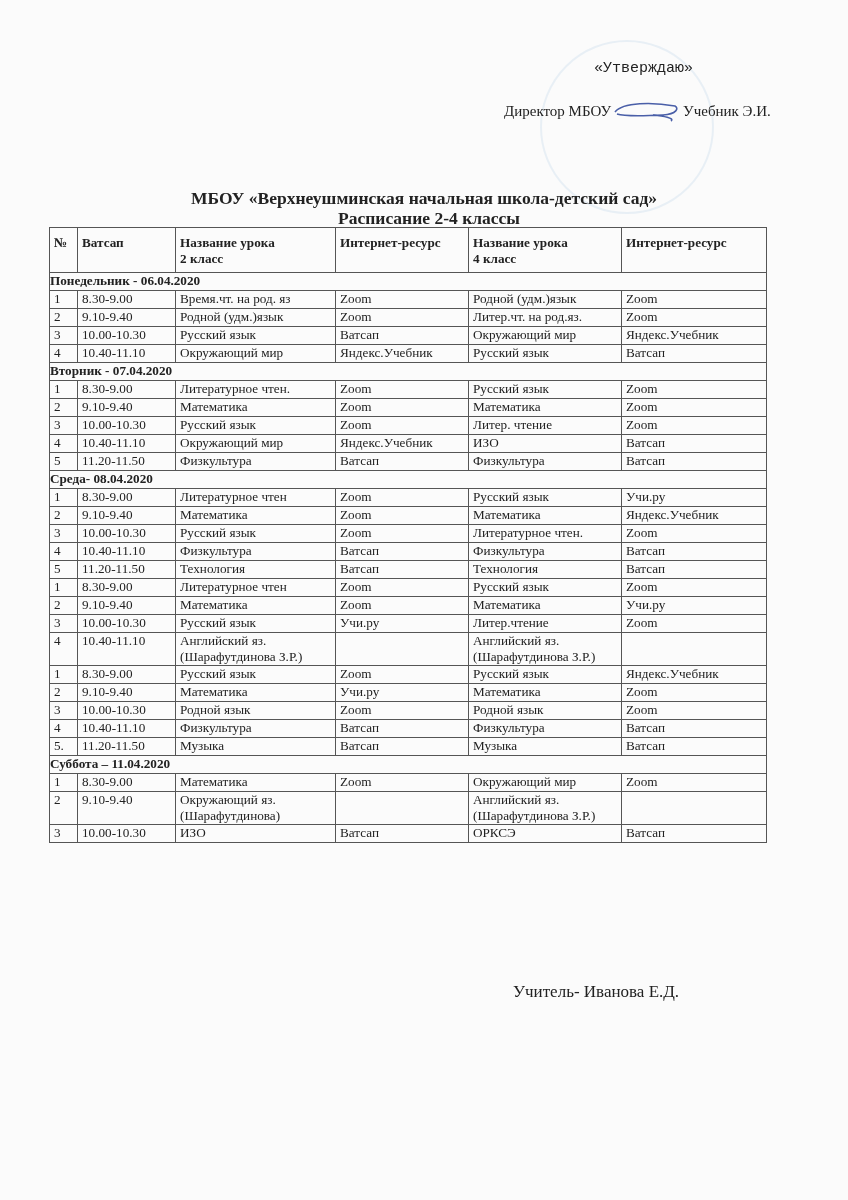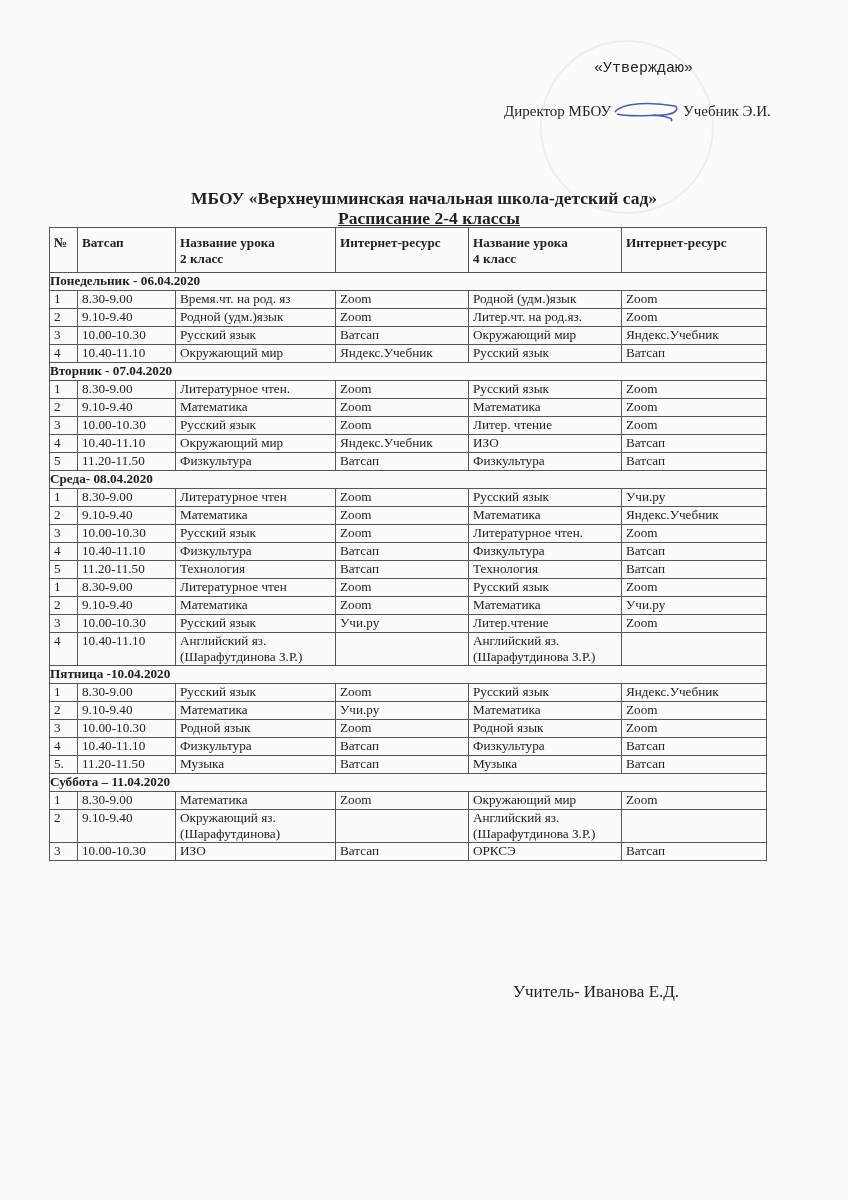--- a/index.html
+++ b/index.html
@@ -5,21 +5,21 @@
   html, body { margin: 0; padding: 0; }
   body {
     width: 848px; height: 1200px; background: #fbfbfb;
     font-family: "Liberation Serif", serif; color: #222;
     position: relative; overflow: hidden;
   }
   .approve { position: absolute; left: 594px; top: 60px; font-size: 15px; font-family: Liberation Mono, monospace; }
   .director { position: absolute; left: 475px; top: 100px; font-size: 15px; display: flex; align-items: center; margin-left: 29px; }
   .director .sig { width: 68px; height: 22px; margin: 0 2px; }
   .title { position: absolute; left: 0; width: 848px; top: 188px; text-align: center; font-weight: bold; font-size: 17.5px; line-height: 20px; }
-  .title .sub { display:block; margin-left: 10px; text-decoration: underline; }
+  .title .sub { display:block; margin-left: 10px; }
   table.sched {
     position: absolute; left: 49px; top: 227px; width: 717px;
     border-collapse: collapse; font-size: 13.2px; table-layout: fixed;
   }
   table.sched td, table.sched th {
     border: 1px solid #555; padding: 0 4px; vertical-align: top; text-align: left;
     line-height: 16px; font-weight: normal;
   }
   table.sched th { font-weight: bold; font-size: 13.2px; padding-top: 7px; height: 45px; box-sizing: border-box; vertical-align: top; }
   table.sched td.day { text-align: left; font-weight: bold; height: 17px; padding: 0; }
@@ -218,23 +218,20 @@
         <td>Zoom</td>
       </tr>
       <tr class="row">
         <td>4</td>
         <td>10.40-11.10</td>
         <td>Английский яз. (Шарафутдинова З.Р.)</td>
         <td></td>
         <td>Английский яз. (Шарафутдинова З.Р.)</td>
         <td></td>
       </tr>
-      <tr>
-        <td colspan="6" class="day">Пятница -10.04.2020</td>
-      </tr>
       <tr class="row">
         <td>1</td>
         <td>8.30-9.00</td>
         <td>Русский  язык</td>
         <td>Zoom</td>
         <td>Русский язык</td>
         <td>Яндекс.Учебник</td>
       </tr>
       <tr class="row">
         <td>2</td>

